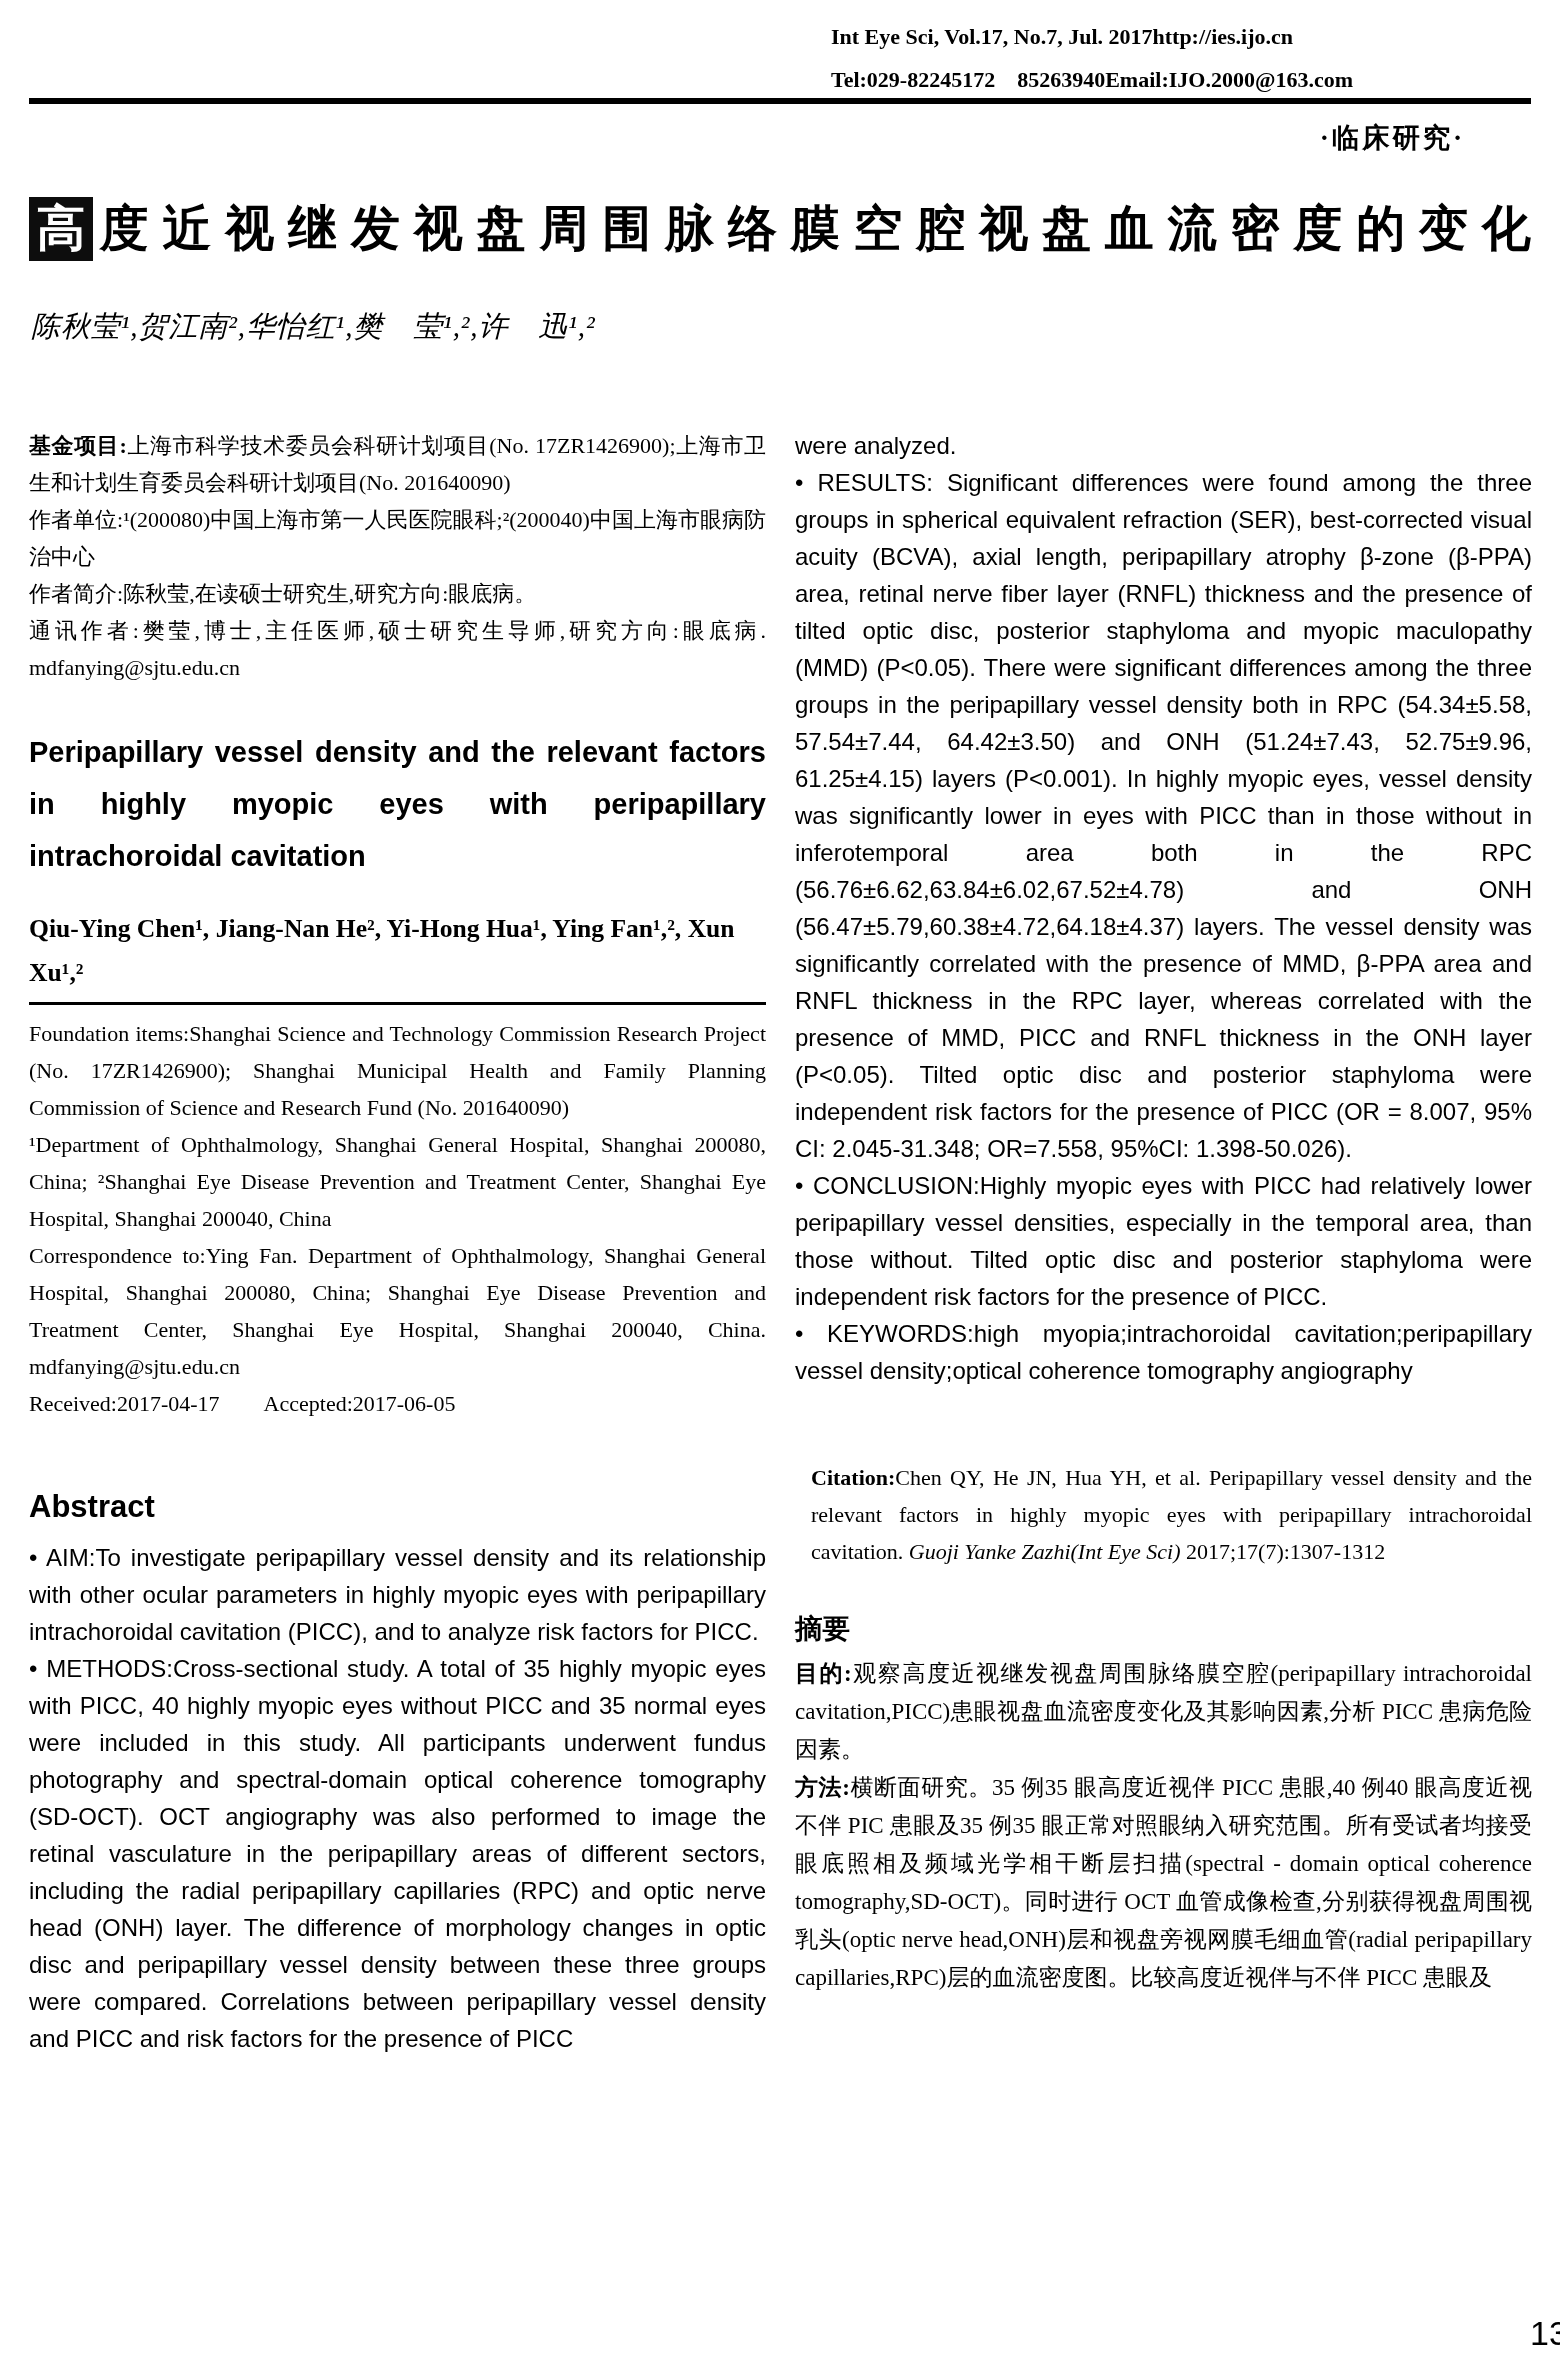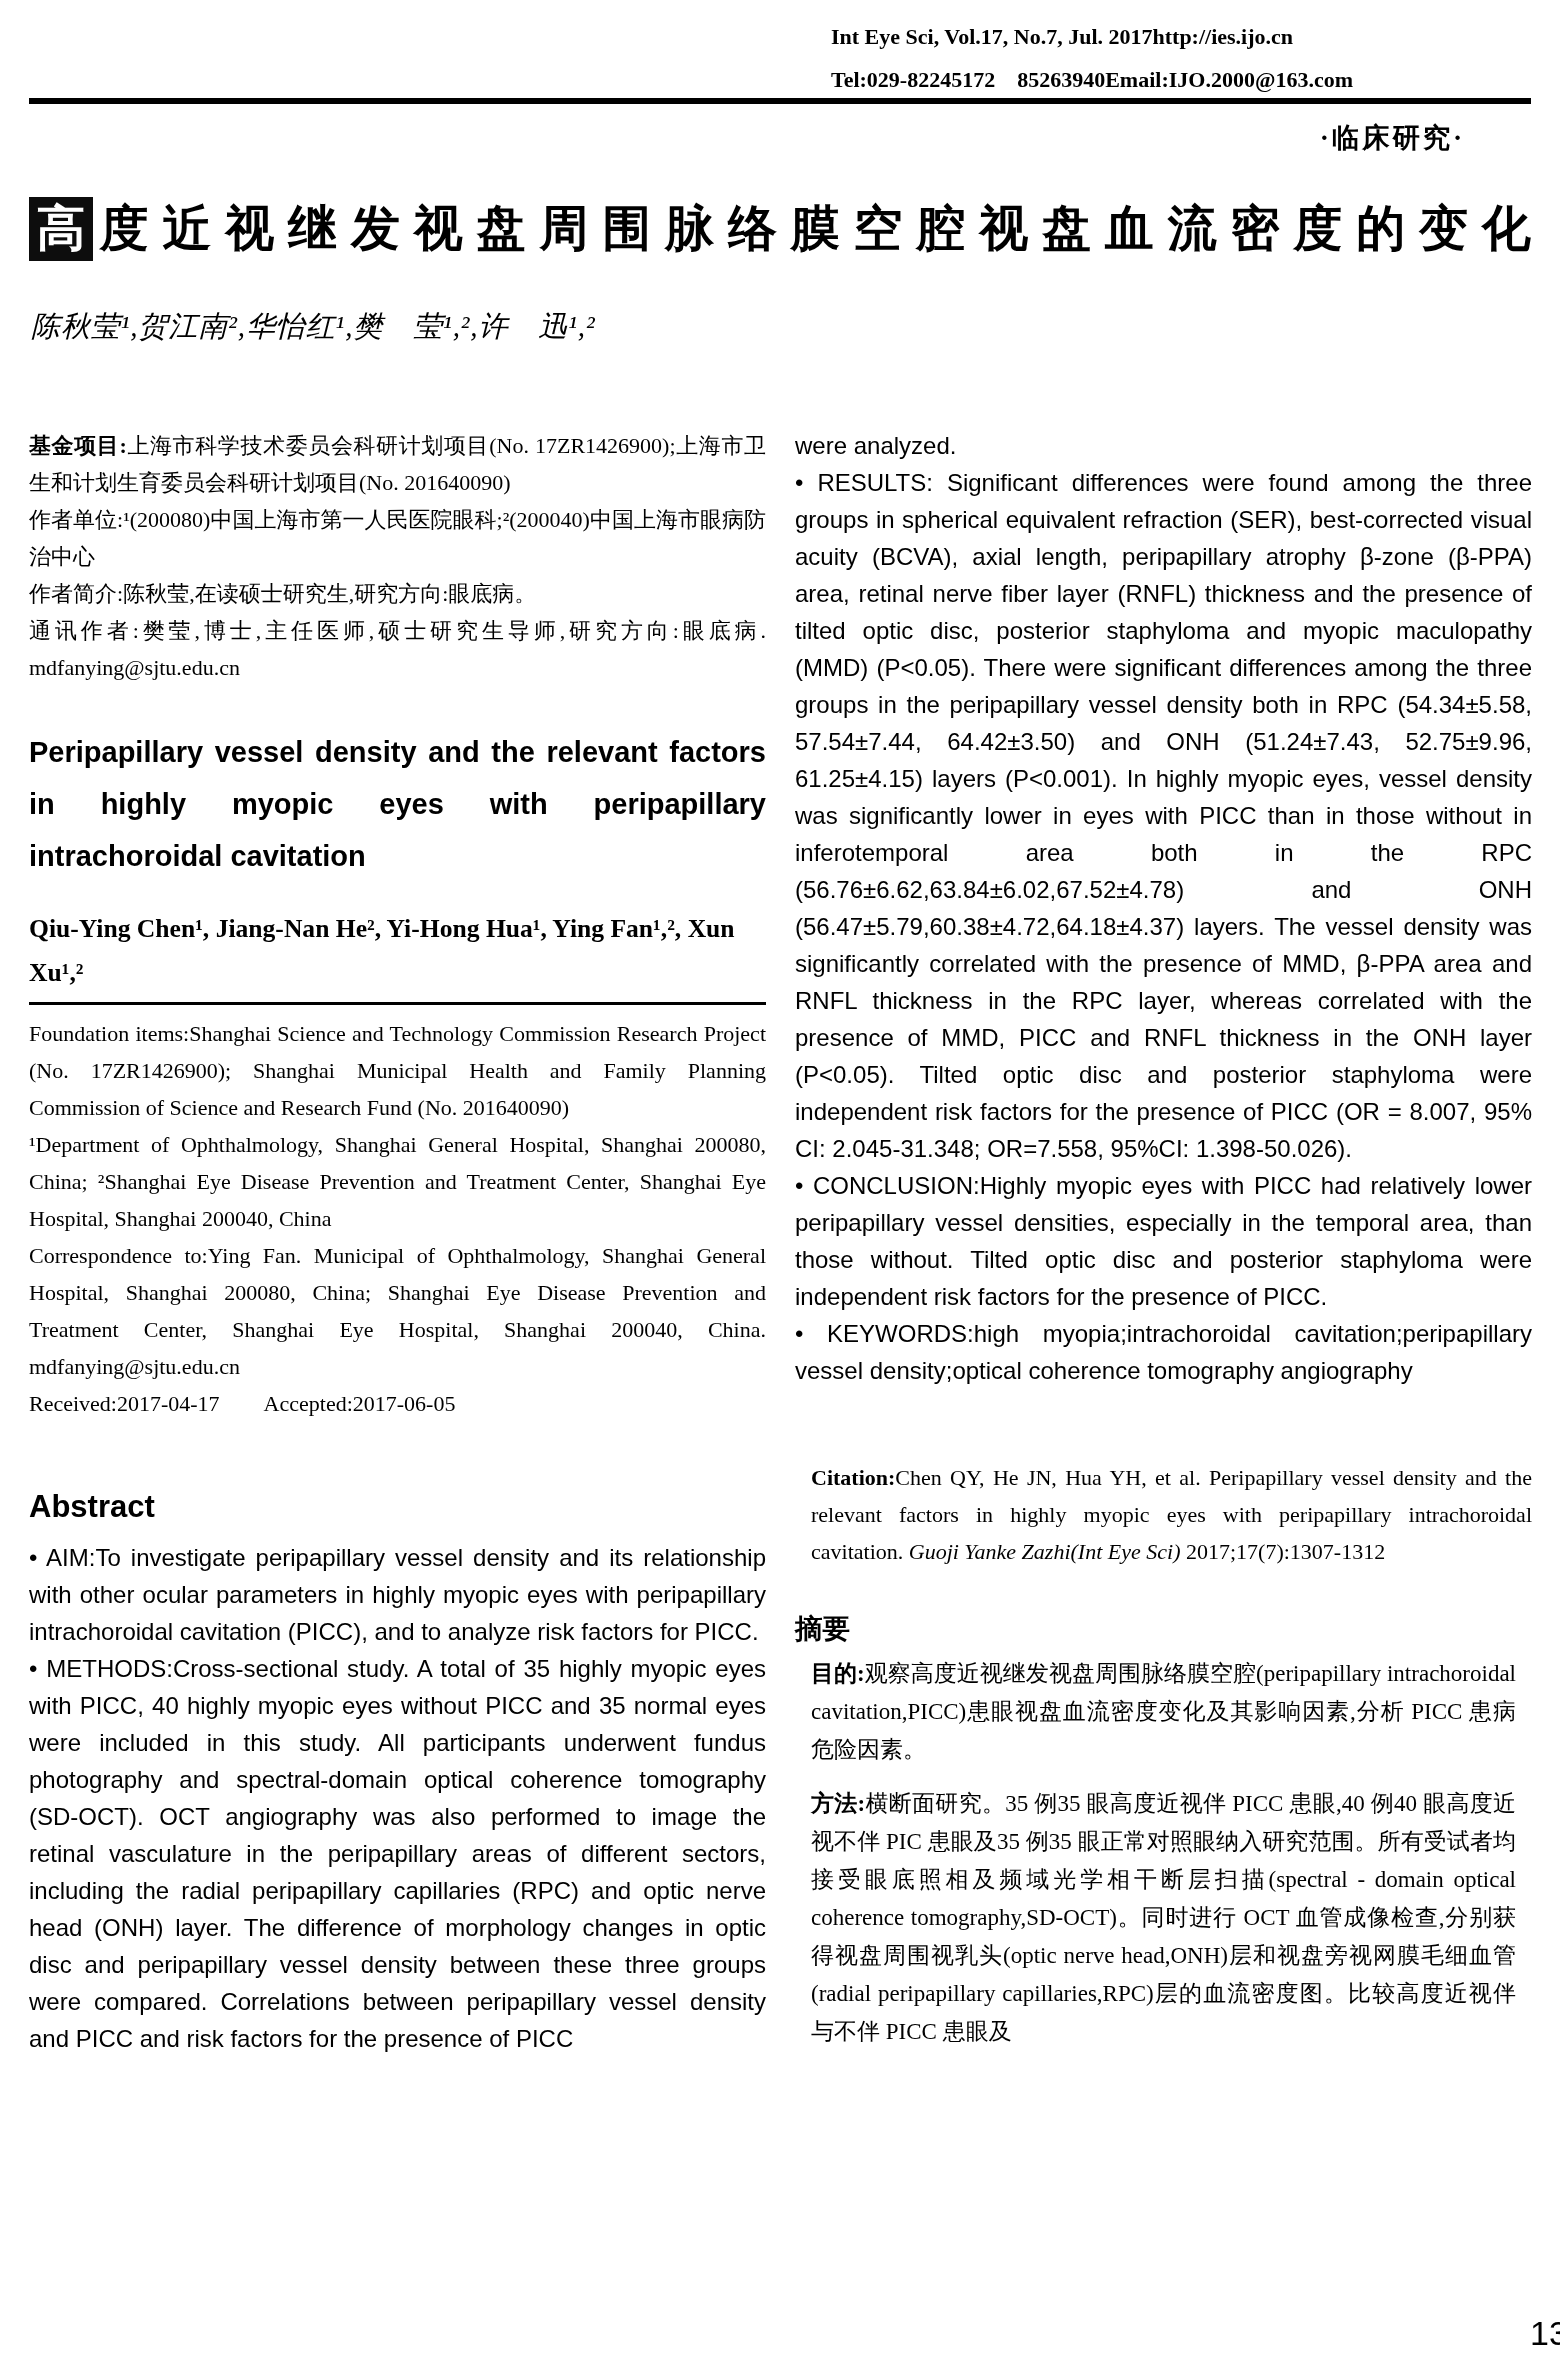--- a/index.html
+++ b/index.html
@@ -81,21 +81,21 @@
   }
   .abs p{margin:0;font-size:24px;line-height:37px;text-align:justify;}
   .abs p + p{margin-top:0px;}
   #aim{margin-top:13.3px;}
 
   
   .citation{margin-top:70px;font-size:22px;line-height:37px;text-align:justify;margin-left:16px;}
   .citation .lbl{font-weight:bold;}
   .citation .it{font-style:italic;}
   .abstract-cn-h{margin-top:39px;font-weight:bold;font-size:27.5px;line-height:39px;}
-  .abs-cn p{margin:16px;font-size:23px;line-height:38px;text-align:justify;}
+  .abs-cn p{margin:0;font-size:23px;line-height:38px;text-align:justify;}
   .abs-cn .lbl{font-weight:bold;}
   #objective{margin-top:6.6px;}
 
   .page-number{
     position:absolute;top:2314px;left:1530px;
     font-family:"Liberation Sans","DejaVu Sans",sans-serif;
     font-size:34px;
   }
 </style>
 </head>
@@ -153,21 +153,21 @@
 
   <div class="title-en sans">Peripapillary vessel density and the relevant factors in highly myopic eyes with peripapillary intrachoroidal cavitation</div>
 
   <div class="authors-en serif">Qiu-Ying Chen¹, Jiang-Nan He², Yi-Hong Hua¹, Ying Fan¹,², Xun Xu¹,²</div>
 
   <div class="rule-thin"></div>
 
   <div class="foundation serif">
     <p><span class="lbl">Foundation items:</span><span>Shanghai Science and Technology Commission Research Project (No. 17ZR1426900); Shanghai Municipal Health and Family Planning Commission of Science and Research Fund (No. 201640090)</span></p>
     <p><span>¹Department of Ophthalmology, Shanghai General Hospital, Shanghai 200080, China; ²Shanghai Eye Disease Prevention and Treatment Center, Shanghai Eye Hospital, Shanghai 200040, China</span></p>
-    <p><span class="lbl">Correspondence to:</span><span>Ying Fan. Municipal of Ophthalmology, Shanghai General Hospital, Shanghai 200080, China; Shanghai Eye Disease Prevention and Treatment Center, Shanghai Eye Hospital, Shanghai 200040, China. mdfanying@sjtu.edu.cn</span></p>
+    <p><span class="lbl">Correspondence to:</span><span>Ying Fan. Department of Ophthalmology, Shanghai General Hospital, Shanghai 200080, China; Shanghai Eye Disease Prevention and Treatment Center, Shanghai Eye Hospital, Shanghai 200040, China. mdfanying@sjtu.edu.cn</span></p>
     <p><span>Received:2017-04-17　　Accepted:2017-06-05</span></p>
   </div>
 
   <div class="abstract-h sans">Abstract</div>
 
   <div class="abs sans">
     <p id="aim">• AIM:To investigate peripapillary vessel density and its relationship with other ocular parameters in highly myopic eyes with peripapillary intrachoroidal cavitation (PICC), and to analyze risk factors for PICC.</p>
     <p>• METHODS:Cross-sectional study. A total of 35 highly myopic eyes with PICC, 40 highly myopic eyes without PICC and 35 normal eyes were included in this study. All participants underwent fundus photography and spectral-domain optical coherence tomography (SD-OCT). OCT angiography was also performed to image the retinal vasculature in the peripapillary areas of different sectors, including the radial peripapillary capillaries (RPC) and optic nerve head (ONH) layer. The difference of morphology changes in optic disc and peripapillary vessel density between these three groups were compared. Correlations between peripapillary vessel density and PICC and risk factors for the presence of PICC</p>
   </div>
 </div>

